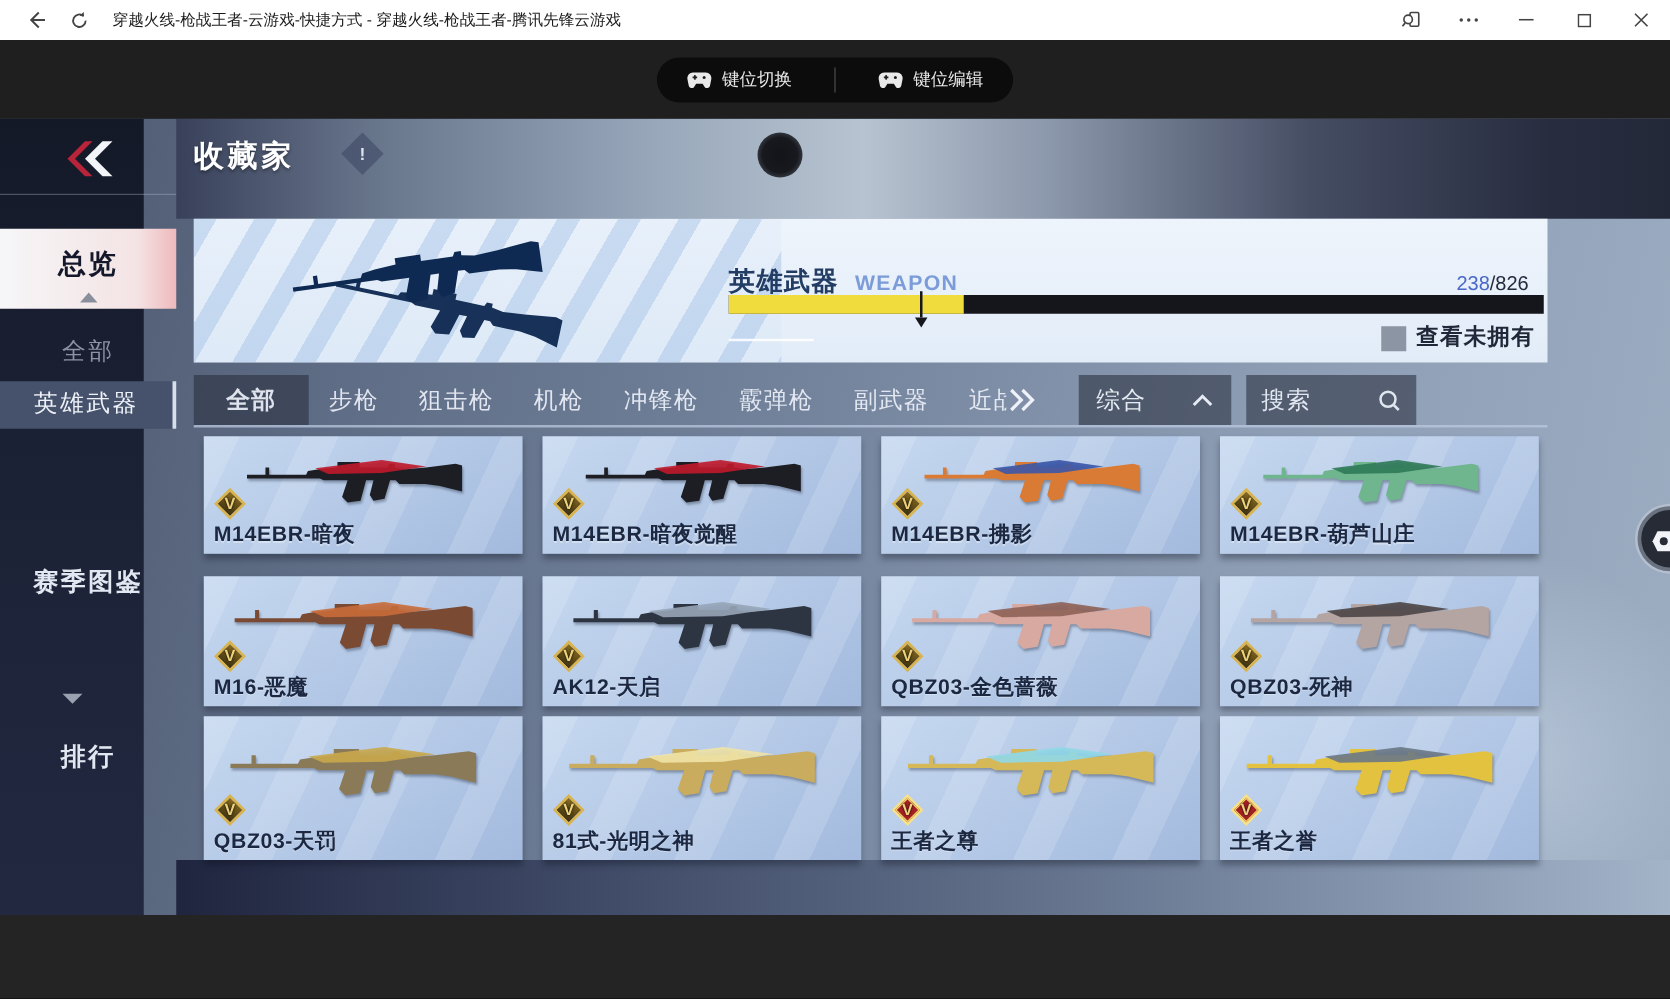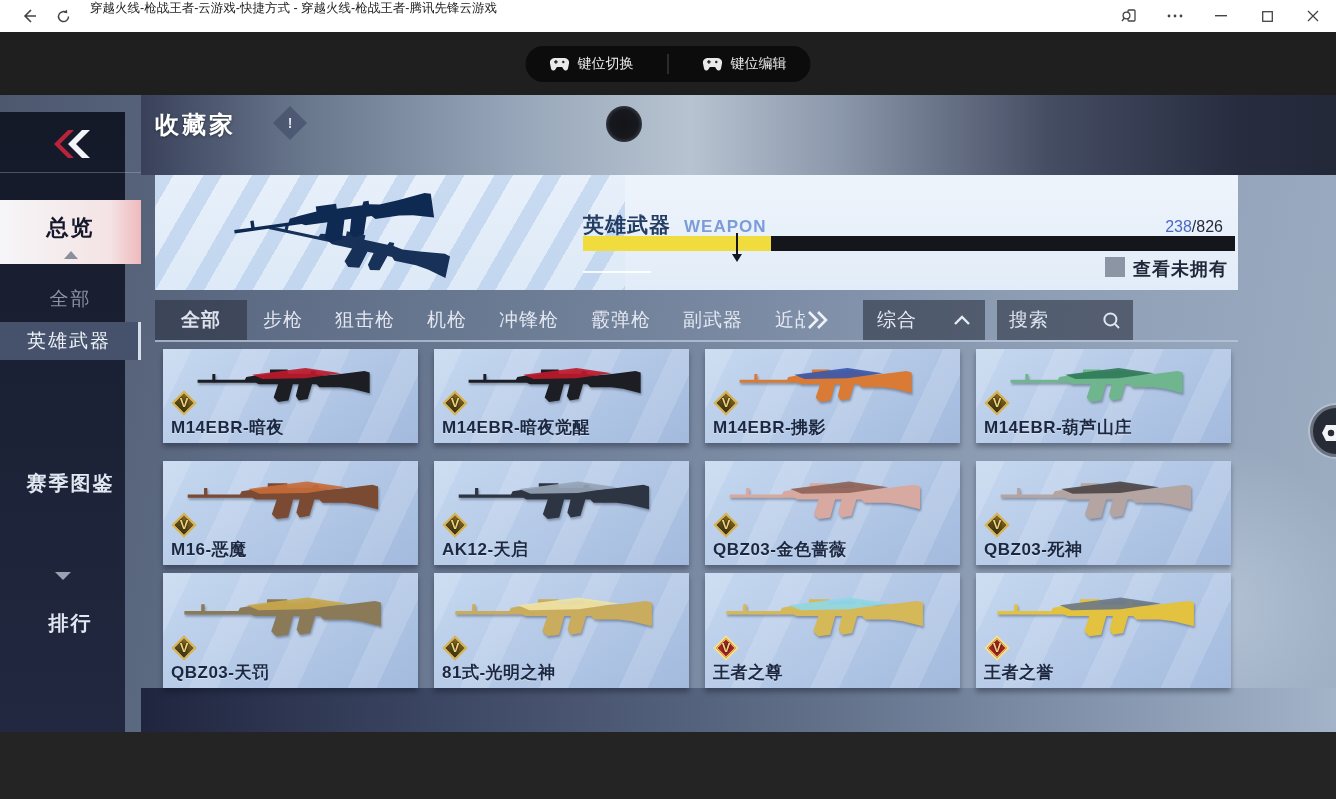--- a/index.html
+++ b/index.html
@@ -2,21 +2,21 @@
 <html><head>
 <meta charset="utf-8">
 <style>
   * { margin:0; padding:0; box-sizing:border-box; }
   html,body { width:1336px; height:799px; overflow:hidden; background:#000;
     font-family:"Liberation Sans", sans-serif; }
   .screen { position:relative; width:1336px; height:799px; overflow:hidden; }
 
   
   .titlebar { position:absolute; left:0; top:0; width:1336px; height:32px; background:#ffffff;
-    display:flex; align-items:flex-start; color:#333; }
+    display:flex; align-items:center; color:#333; }
   .tb-icon { width:34px; height:32px; display:flex; align-items:center; justify-content:center; cursor:pointer; }
   .tb-icon svg { display:block; }
   .tb-title { font-size:12.5px; color:#1b1b1b; margin-left:10px; white-space:nowrap; flex:1; overflow:hidden; }
   .tb-right { display:flex; align-items:center; }
   .tb-right .tb-icon { width:46px; }
   .tb-back { margin-left:12px; }
 
   
   .toolbar { position:absolute; left:0; top:32px; width:1336px; height:63px; background:#1f1f1f; }
   .key-pill { position:absolute; left:50%; top:14px; transform:translateX(-50%); height:36px;
@@ -29,21 +29,21 @@
   .game { position:absolute; left:0; top:95px; width:1336px; height:637px; overflow:hidden;
     background:linear-gradient(100deg,#4d586f 0%,#5f6d86 22%,#74849d 48%,#8c9cb3 72%,#9dadc2 100%); }
   .game-sky { position:absolute; left:141px; top:0; width:1195px; height:80px;
     background:linear-gradient(90deg,#39415a 0%,#6a788e 14%,#98a7ba 32%,#b7c3d0 46%,#8d99ac 58%,#454d63 76%,#272c3f 92%,#232839 100%); }
   .game-glow { position:absolute; right:-40px; bottom:-40px; width:340px; height:330px;
     background:radial-gradient(circle, rgba(205,220,235,.55) 0%, rgba(205,220,235,0) 70%); }
   .game-bottom { position:absolute; left:141px; bottom:0; width:1195px; height:44px;
     background:linear-gradient(90deg,#20253f 0%,#3c4763 25%,#5f6d87 55%,#8b9cb4 85%,#a3b4c9 100%); }
 
   
-  .sidebar { position:absolute; left:0; top:17px; width:125px; height:637px;
+  .sidebar { position:absolute; left:0; top:0; width:115px; height:637px;
     background:linear-gradient(180deg,#141928 0%,#1b2134 40%,#222840 100%); }
   .sb-back { position:absolute; left:44px; top:14px; width:52px; height:36px; cursor:pointer; }
   .sb-divider { position:absolute; left:0; top:60px; width:141px; height:1px; background:rgba(180,190,210,.35); }
   .sb-item { position:absolute; left:0; width:141px; text-align:center; cursor:pointer; }
   .sb-primary { top:88px; height:64px; background:linear-gradient(90deg,#f6f6f8 0%,#f4e3e4 78%,#efb9bd 100%);
     color:#14182a; font-size:22px; font-weight:bold; line-height:56px; letter-spacing:2px; }
   .sb-primary .tri { position:absolute; left:50%; bottom:5px; transform:translateX(-50%);
     width:0; height:0; border-left:7px solid transparent; border-right:7px solid transparent; border-bottom:8px solid #8a8f9c; }
   .sb-sub { color:#8d93a6; font-size:19px; height:38px; line-height:38px; letter-spacing:2px; }
   .sb-sub1 { top:168px; } .sb-sub3 { top:258px; } .sb-sub4 { top:300px; }
@@ -76,21 +76,21 @@
   .banner-title { color:#223c63; font-size:21px; font-weight:bold; letter-spacing:1px; }
   .banner-sub { color:#7b9cd8; font-size:17px; font-weight:bold; margin-left:13px; letter-spacing:1px; }
   .banner-count { margin-left:auto; font-size:16px; font-weight:normal; }
   .banner-count .c1 { color:#4a68c8; } .banner-count .c2 { color:#252b3d; }
   .progress { position:absolute; left:428px; top:61px; width:652px; height:15px; background:#14161c; }
   .progress-fill { position:absolute; left:0; top:0; height:15px; background:#f0dc3c; }
   .progress-marker { position:absolute; top:-3px; width:2px; height:21px; background:#15171d; }
   .progress-marker::after { content:""; position:absolute; left:-4px; top:21px; width:0; height:0;
     border-left:5px solid transparent; border-right:5px solid transparent; border-top:8px solid #15171d; }
   .swipe-hint { position:absolute; left:428px; top:96px; width:68px; height:2px; background:rgba(255,255,255,.85); }
-  .banner-check { position:absolute; right:10px; top:82px; display:flex; align-items:flex-start; cursor:pointer; }
+  .banner-check { position:absolute; right:10px; top:82px; display:flex; align-items:flex-end; cursor:pointer; }
   .checkbox { width:20px; height:20px; background:#8b95a3; margin-right:8px; }
   .check-label { color:#1f2738; font-size:18px; font-weight:bold; letter-spacing:1px; }
 
   
   .tabbar { position:absolute; left:155px; top:205px; width:1083px; height:40px; display:flex; align-items:stretch; }
   .tabbar::after { content:""; position:absolute; left:0; bottom:-2px; width:1083px; height:2px; background:rgba(185,200,222,.75); }
   .tab { color:rgba(235,240,248,.92); font-size:19px; letter-spacing:1px; padding:0 14px;
     display:flex; align-items:center; cursor:pointer; }
   .tab.active { background:rgba(38,44,58,.55); font-weight:bold; padding:0 26px; }
   .tab.spacer { padding:0 16px; }

